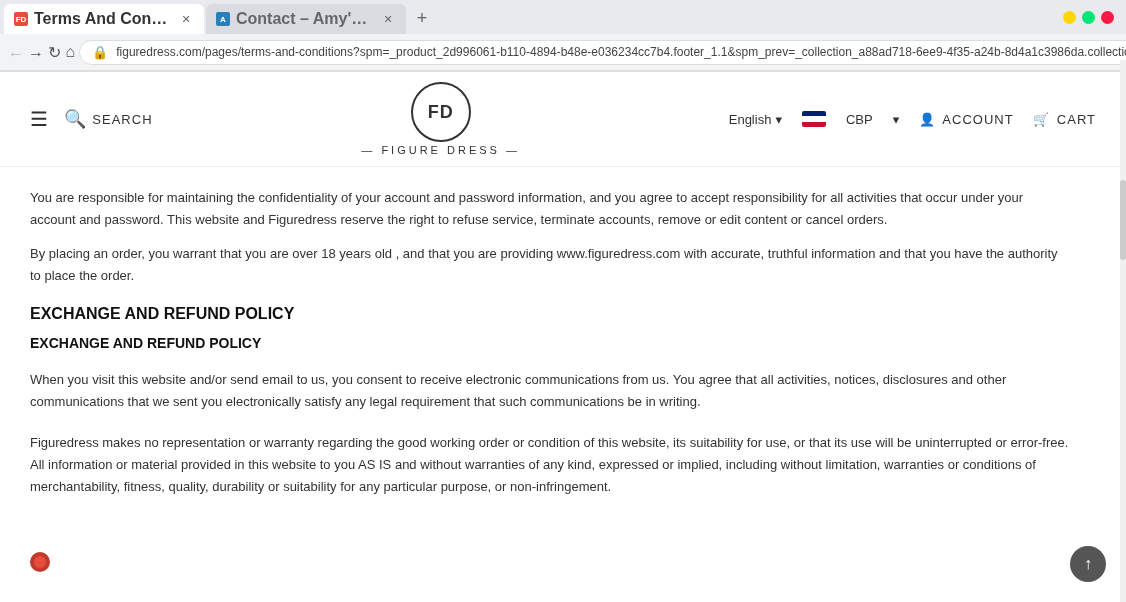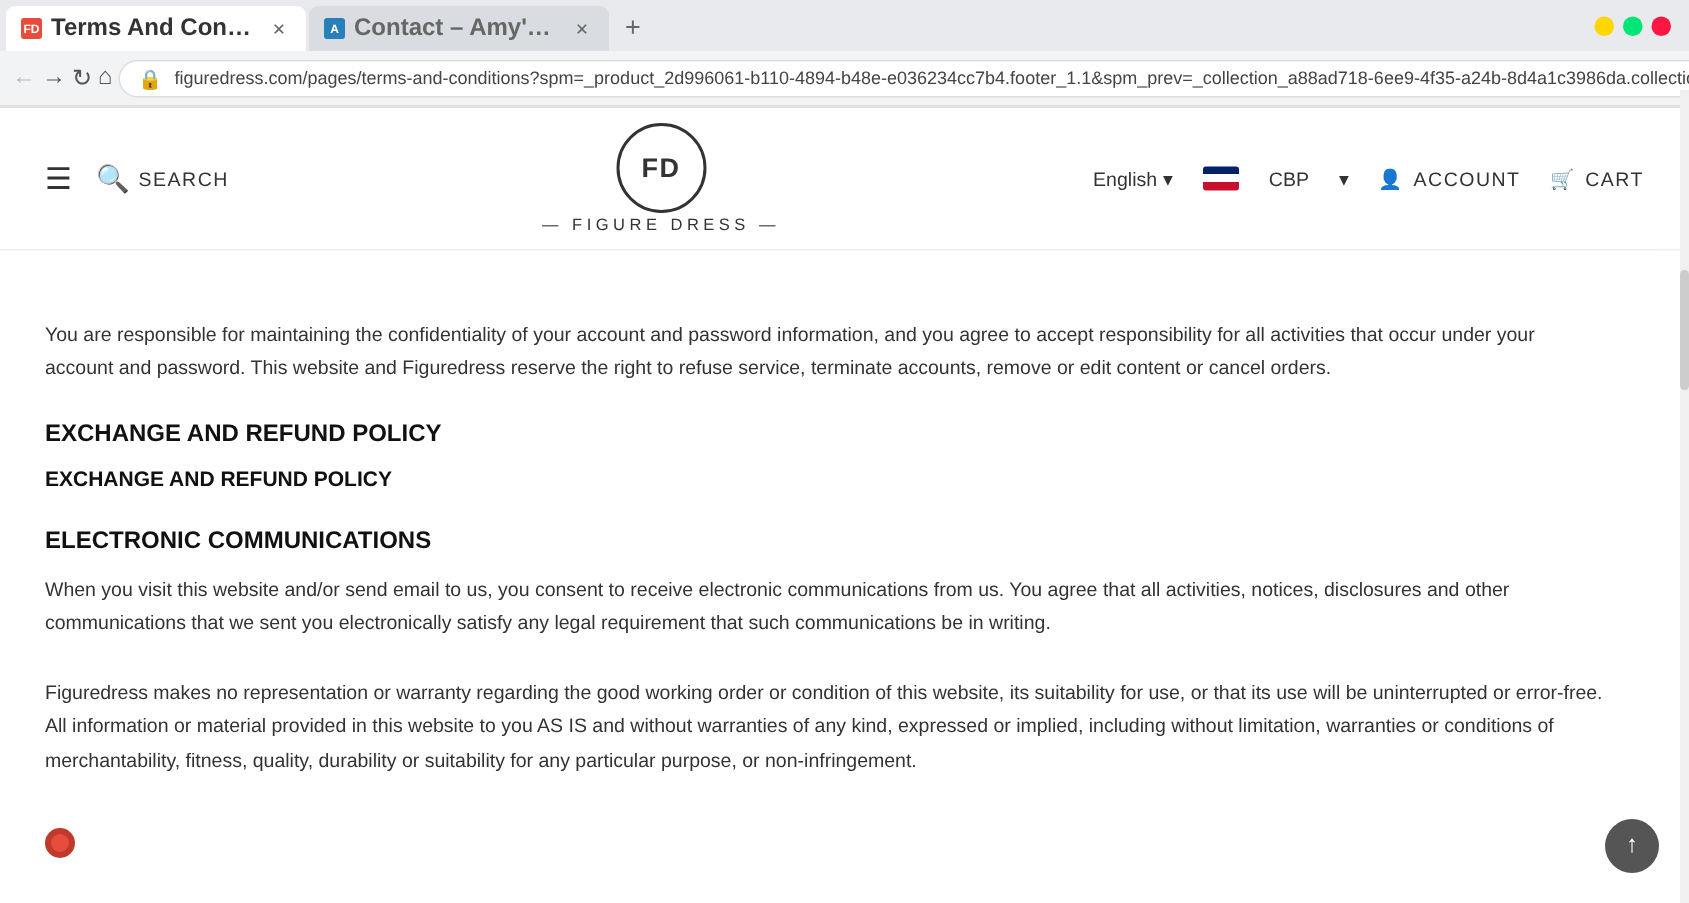--- a/index.html
+++ b/index.html
@@ -242,21 +242,20 @@
       text-transform: uppercase;
     }
     .body-text {
       font-size: 13px;
       color: #333;
       line-height: 1.7;
       margin-bottom: 12px;
     }
     .section-block {
       margin-bottom: 18px;
-      margin-top: 25px;
     }
 
     
     .scroll-top {
       position: fixed;
       bottom: 20px;
       right: 20px;
       width: 36px;
       height: 36px;
       background: #555;
@@ -372,29 +371,29 @@
         <span>🛒</span>
         <span>CART</span>
       </div>
     </div>
   </div>
 
   <div class="main-content">
 
     <div class="section-block">
       <p class="body-text">You are responsible for maintaining the confidentiality of your account and password information, and you agree to accept responsibility for all activities that occur under your account and password. This website and Figuredress reserve the right to refuse service, terminate accounts, remove or edit content or cancel orders.</p>
+      <p class="body-text">By placing an order, you warrant that you are over 18 years old , and that you are providing www.figuredress.com with accurate, truthful information and that you have the authority to place the order.</p>
     </div>
 
     <div class="section-block">
       <h2 class="section-heading">EXCHANGE AND REFUND POLICY</h2>
       <h3 class="section-subheading">EXCHANGE AND REFUND POLICY</h3>
     </div>
 
     <div class="section-block">
-      <h2 class="section-heading">ELECTRONIC COMMUNICATIONS</h2>
       <p class="body-text">When you visit this website and/or send email to us, you consent to receive electronic communications from us. You agree that all activities, notices, disclosures and other communications that we sent you electronically satisfy any legal requirement that such communications be in writing.</p>
     </div>
 
     <div class="section-block">
       <p class="body-text">Figuredress makes no representation or warranty regarding the good working order or condition of this website, its suitability for use, or that its use will be uninterrupted or error-free. All information or material provided in this website to you AS IS and without warranties of any kind, expressed or implied, including without limitation, warranties or conditions of merchantability, fitness, quality, durability or suitability for any particular purpose, or non-infringement.</p>
     </div>
 
   </div>
 
 </div>

